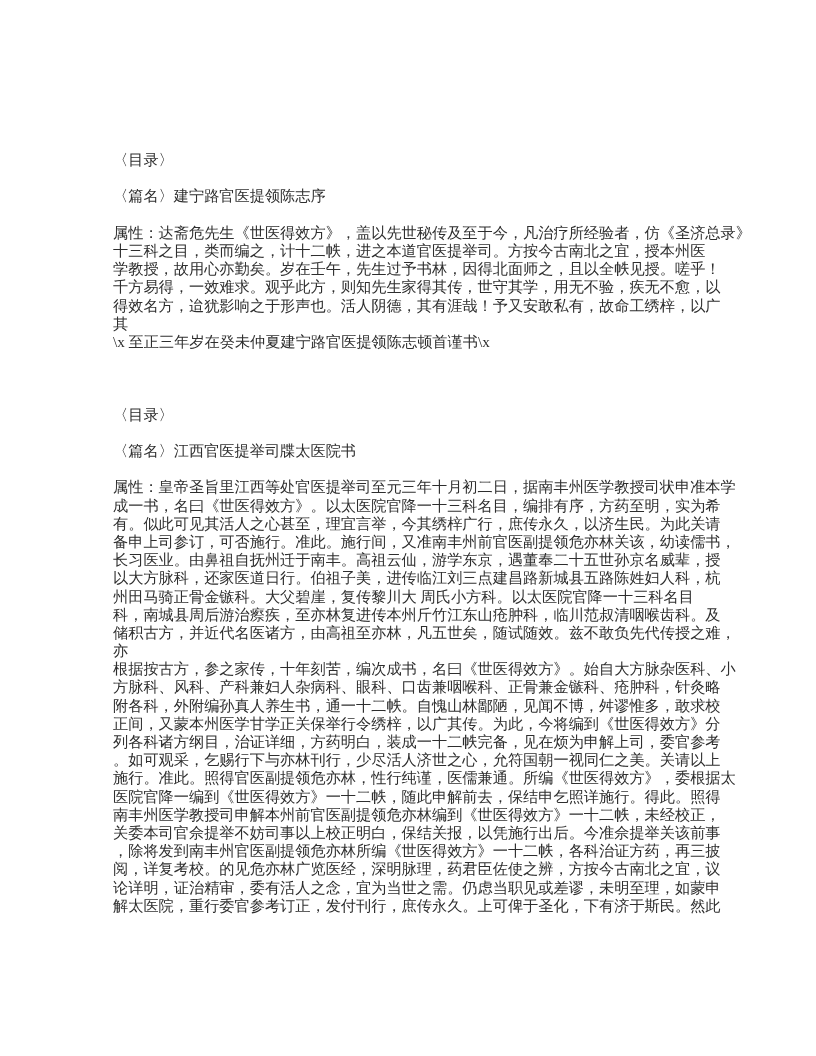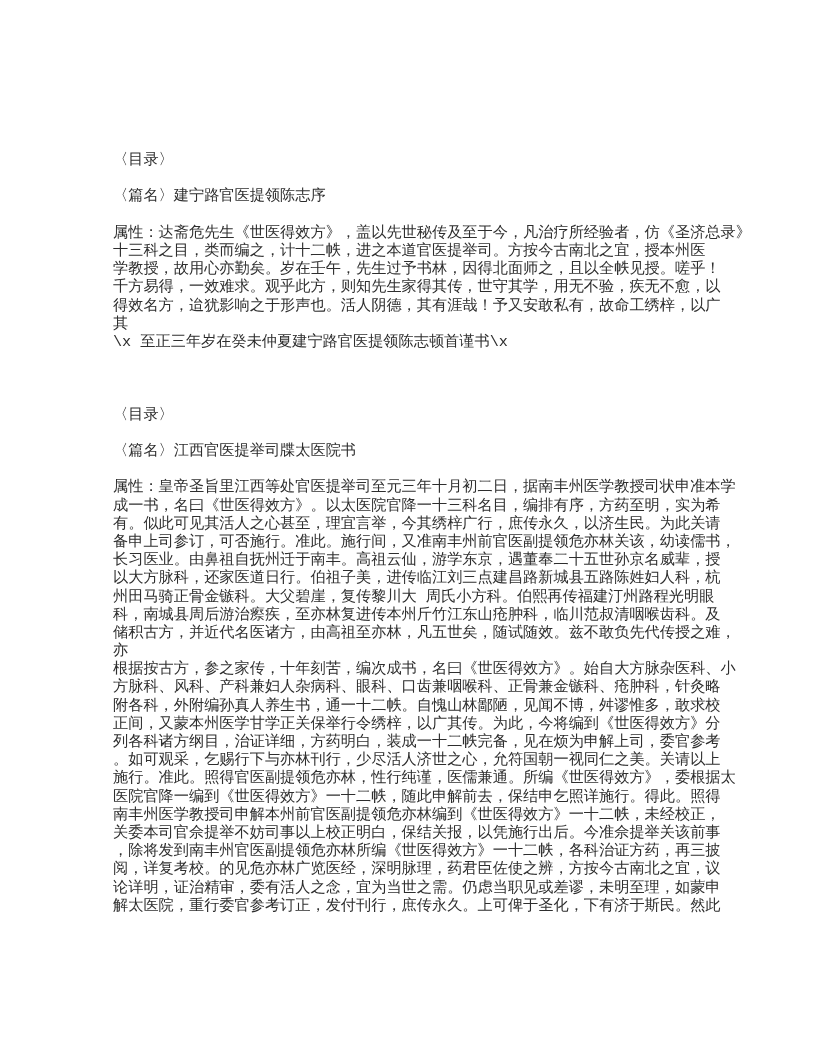--- a/index.html
+++ b/index.html
@@ -20,21 +20,20 @@
     color: #2e2e2e;
   }
   .doc-section {
     display: block;
   }
   .text-line {
     height: 18.2px;
     line-height: 18.2px;
     white-space: pre;
     overflow: visible;
-    font-family: Liberation Mono, monospace;
   }
   .blank {
     height: 18.2px;
   }
   .section-gap {
     height: 54.6px; 
   }
   .body-lines .text-line {
     height: 18.2px;
     line-height: 18.2px;
@@ -68,21 +67,21 @@
     <div class="text-line blank"></div>
     <div class="text-line section-title">〈篇名〉江西官医提举司牒太医院书</div>
     <div class="text-line blank"></div>
     <div class="body-lines">
         <div class="text-line">属性：皇帝圣旨里江西等处官医提举司至元三年十月初二日，据南丰州医学教授司状申准本学</div>
         <div class="text-line">成一书，名曰《世医得效方》。以太医院官降一十三科名目，编排有序，方药至明，实为希</div>
         <div class="text-line">有。似此可见其活人之心甚至，理宜言举，今其绣梓广行，庶传永久，以济生民。为此关请</div>
         <div class="text-line">备申上司参订，可否施行。准此。施行间，又准南丰州前官医副提领危亦林关该，幼读儒书，</div>
         <div class="text-line">长习医业。由鼻祖自抚州迁于南丰。高祖云仙，游学东京，遇董奉二十五世孙京名威辈，授</div>
         <div class="text-line">以大方脉科，还家医道日行。伯祖子美，进传临江刘三点建昌路新城县五路陈姓妇人科，杭</div>
-        <div class="text-line">州田马骑正骨金镞科。大父碧崖，复传黎川大 周氏小方科。伯熙再传福建汀州路程光明眼</div>
+        <div class="text-line">州田马骑正骨金镞科。大父碧崖，复传黎川大 周氏小方科。以太医院官降一十三科名目</div>
         <div class="text-line">科，南城县周后游治瘵疾，至亦林复进传本州斤竹江东山疮肿科，临川范叔清咽喉齿科。及</div>
         <div class="text-line">储积古方，并近代名医诸方，由高祖至亦林，凡五世矣，随试随效。兹不敢负先代传授之难，</div>
         <div class="text-line">亦</div>
         <div class="text-line">根据按古方，参之家传，十年刻苦，编次成书，名曰《世医得效方》。始自大方脉杂医科、小</div>
         <div class="text-line">方脉科、风科、产科兼妇人杂病科、眼科、口齿兼咽喉科、正骨兼金镞科、疮肿科，针灸略</div>
         <div class="text-line">附各科，外附编孙真人养生书，通一十二帙。自愧山林鄙陋，见闻不博，舛谬惟多，敢求校</div>
         <div class="text-line">正间，又蒙本州医学甘学正关保举行令绣梓，以广其传。为此，今将编到《世医得效方》分</div>
         <div class="text-line">列各科诸方纲目，治证详细，方药明白，装成一十二帙完备，见在烦为申解上司，委官参考</div>
         <div class="text-line">。如可观采，乞赐行下与亦林刊行，少尽活人济世之心，允符国朝一视同仁之美。关请以上</div>
         <div class="text-line">施行。准此。照得官医副提领危亦林，性行纯谨，医儒兼通。所编《世医得效方》，委根据太</div>

